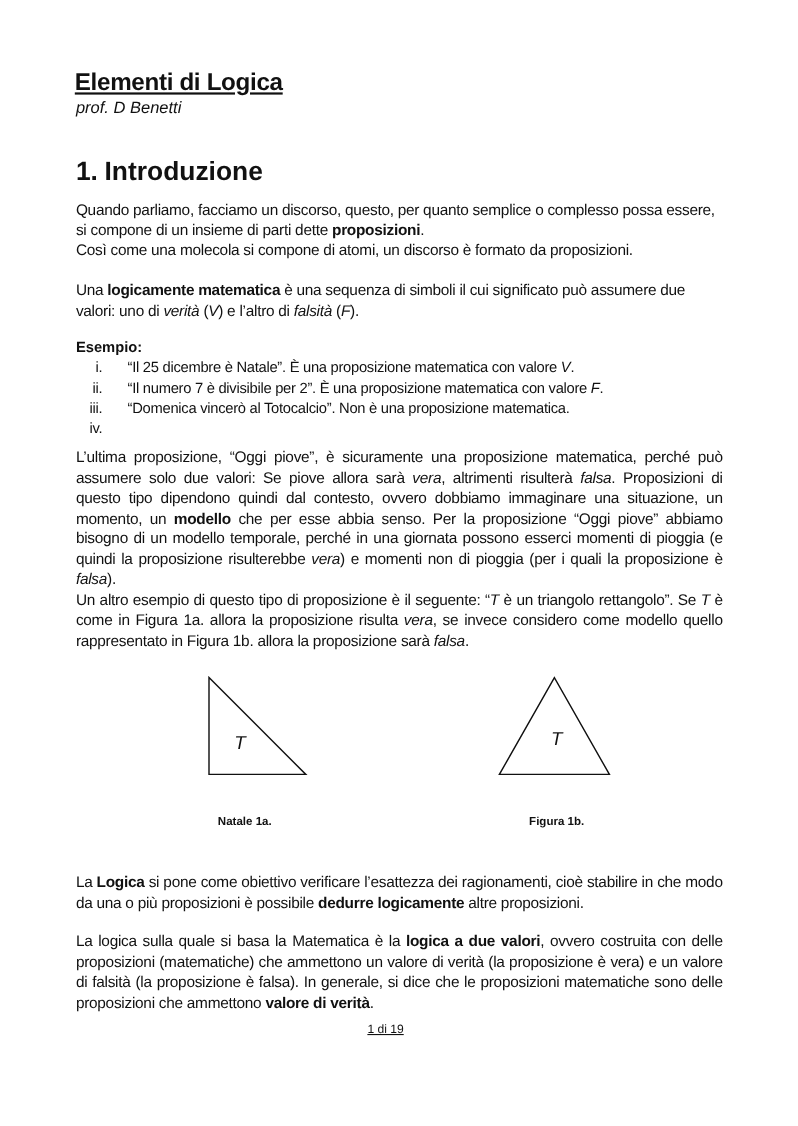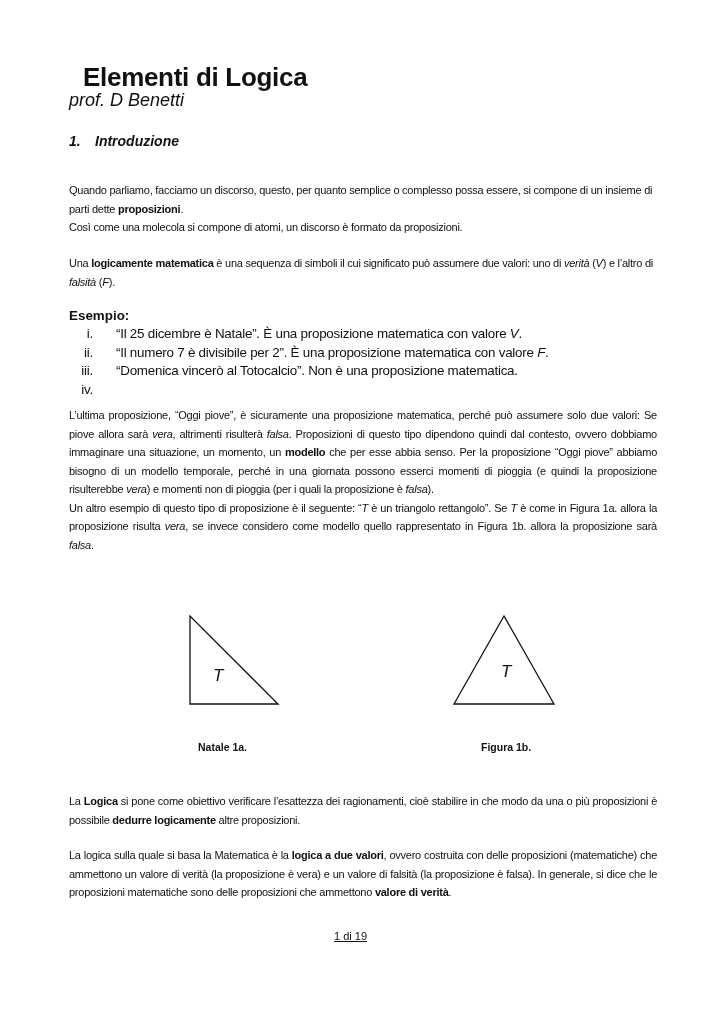--- a/index.html
+++ b/index.html
@@ -1,23 +1,23 @@
 <!DOCTYPE html>
 <html><head>
 <meta charset="utf-8">
 <style>
   html, body { margin: 0; padding: 0; background: #ffffff; }
   body { width: 725px; height: 1024px; position: relative; overflow: hidden;
          font-family: "Liberation Sans", sans-serif; color: #111; }
   .page { position: absolute; left: 0; top: 0; width: 725px; height: 1024px; }
-  .title { position: absolute; left: 83px; top: 62px; font-size: 26px; font-weight: bold; letter-spacing: -0.3px; }
-  .author { position: absolute; left: 69px; top: 90px; font-size: 18px; font-style: italic; }
-  .h1 { position: absolute; left: 69px; top: 133px; font-size: 14px; font-weight: bold; font-style: italic; }
+  .title { position: absolute; left: 68px; top: 62px; font-size: 22px; font-weight: bold; letter-spacing: -0.3px; text-decoration: underline; }
+  .author { position: absolute; left: 69px; top: 90px; font-size: 15px; font-style: italic; }
+  .h1 { position: absolute; left: 69px; top: 143px; font-size: 24px; font-weight: bold; }
   .h1 .num { display: inline-block; width: 26px; }
-  .para { position: absolute; left: 69px; width: 588px; font-size: 11px; line-height: 18.5px; letter-spacing: -0.25px; }
+  .para { position: absolute; left: 69px; width: 588px; font-size: 14px; line-height: 18.5px; letter-spacing: -0.25px; }
   .just { text-align: justify; }
   .esempio { position: absolute; left: 69px; top: 308px; font-size: 13.4px; font-weight: bold; }
   .examples { position: absolute; left: 69px; top: 325px; width: 600px; margin: 0; padding: 0; list-style: none; font-size: 13.4px; line-height: 18.5px; letter-spacing: -0.25px; }
   .examples li { position: relative; padding-left: 47px; }
   .examples li .roman { position: absolute; left: 0; width: 24px; text-align: right; }
   .fig { position: absolute; }
   .caption { position: absolute; font-size: 10.5px; font-weight: bold; }
   .footer { position: absolute; left: 0; width: 701px; top: 930px; text-align: center; font-size: 11px; text-decoration: underline; }
   b { font-weight: bold; }
   i { font-style: italic; }

